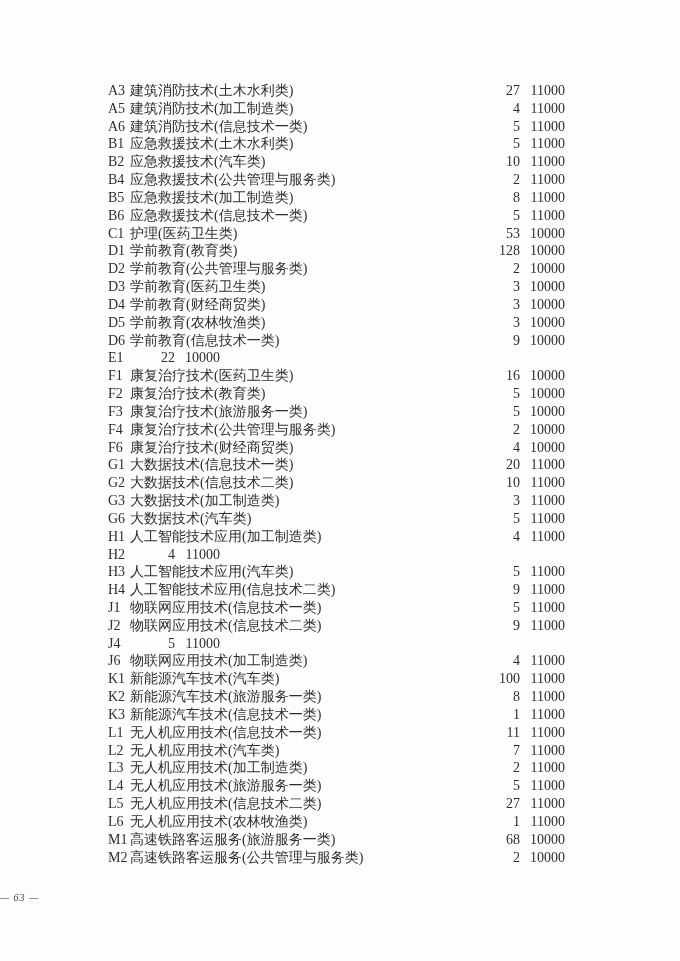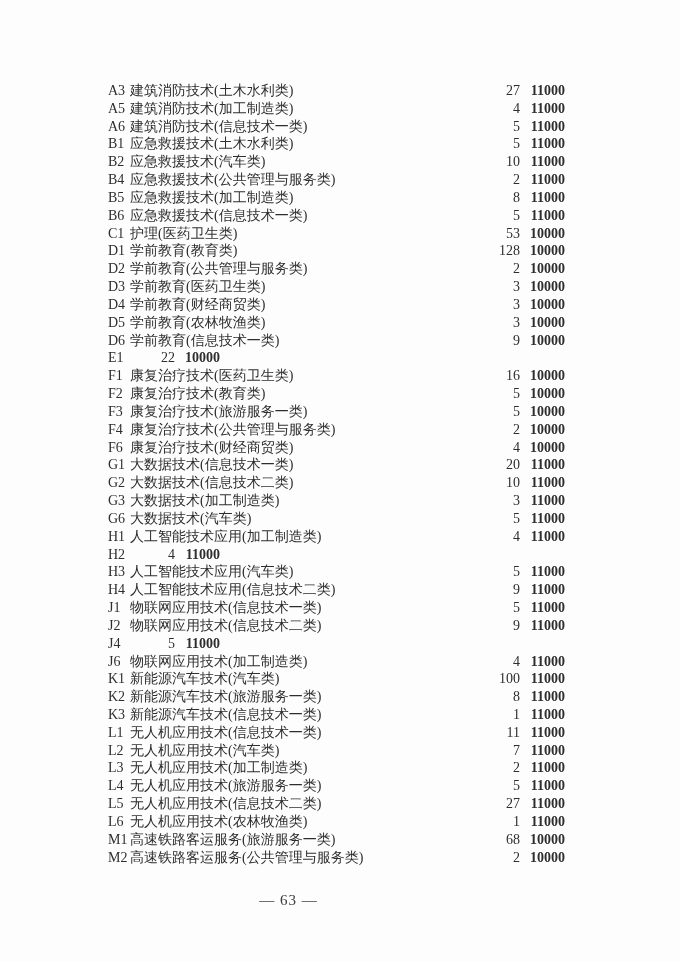--- a/index.html
+++ b/index.html
@@ -17,21 +17,21 @@
     overflow: hidden;
   }
   .rows {
     position: absolute;
     left: 108px;
     top: 82px;
     width: 457px; 
   }
   .row {
     display: flex;
-    align-items: flex-start;
+    align-items: flex-end;
     height: 17.84px;
     line-height: 17.84px;
     font-size: 14px;
     white-space: nowrap;
   }
   .code {
     width: 22px;
     flex: 0 0 22px;
   }
   .name {
@@ -40,31 +40,31 @@
   }
   .count {
     flex: 0 0 45px;
     width: 45px;
     text-align: right;
   }
   .tuition {
     flex: 0 0 45px;
     width: 45px;
     text-align: right;
-    font-weight: bold;
   }
   .page-number {
     position: absolute;
     top: 892px;
     left: 0;
     width: 577px; 
-    text-align: center;
-    font-size: 15px;
+    text-align: left;
+    font-size: 10px;
     color: #3a3a3a;
     letter-spacing: 1px;
+    font-style: italic;
   }
 </style>
 </head>
 <body>
 
 <div class="page">
 
   <div class="rows">
       <div class="row">
       <span class="code">A3</span>

